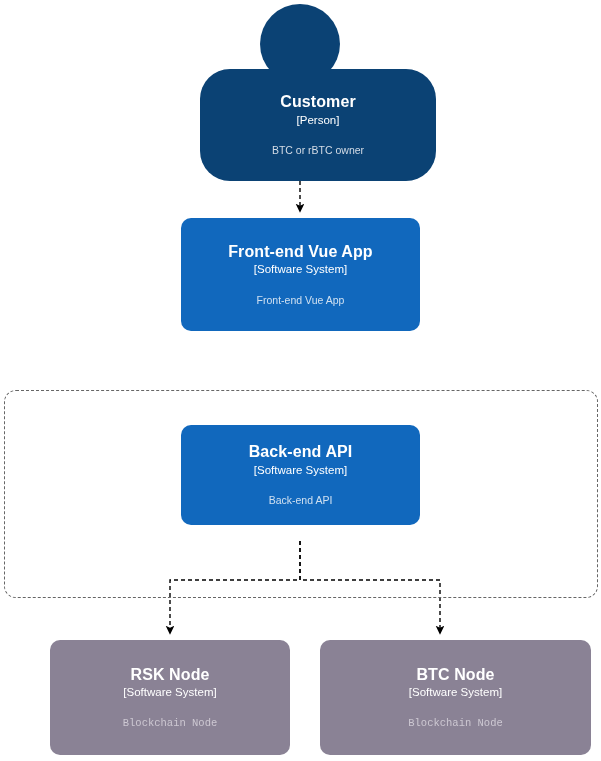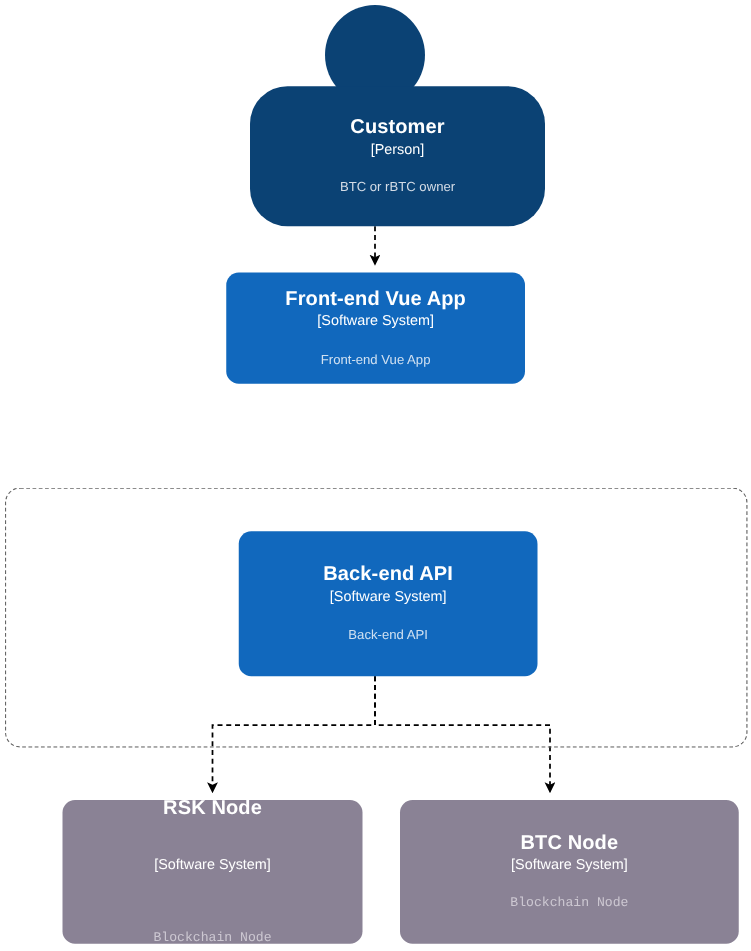--- a/index.html
+++ b/index.html
@@ -84,42 +84,41 @@
   .system {
     background: #1168bd;
     border-radius: 10px;
   }
   .system .desc { color: #cfe0f1; }
 
   #node-frontend {
     left: 181px;
     top: 218px;
     width: 239px;
-    height: 89px;
+    height: 113px;
   }
   #node-backend {
-    left: 191px;
+    left: 181px;
     top: 425px;
     width: 239px;
-    height: 116px;
+    height: 100px;
   }
 
   
   .external {
     background: #8a8295;
     border-radius: 10px;
   }
   .external .desc { color: #cdc8d2; font-family: Liberation Mono, monospace; }
 
   #node-rsk {
     left: 50px;
     top: 640px;
     width: 240px;
     height: 115px;
-    gap: 28px;
   }
   #node-btc {
     left: 320px;
     top: 640px;
     width: 271px;
     height: 115px;
   }
 
   
   #boundary {

